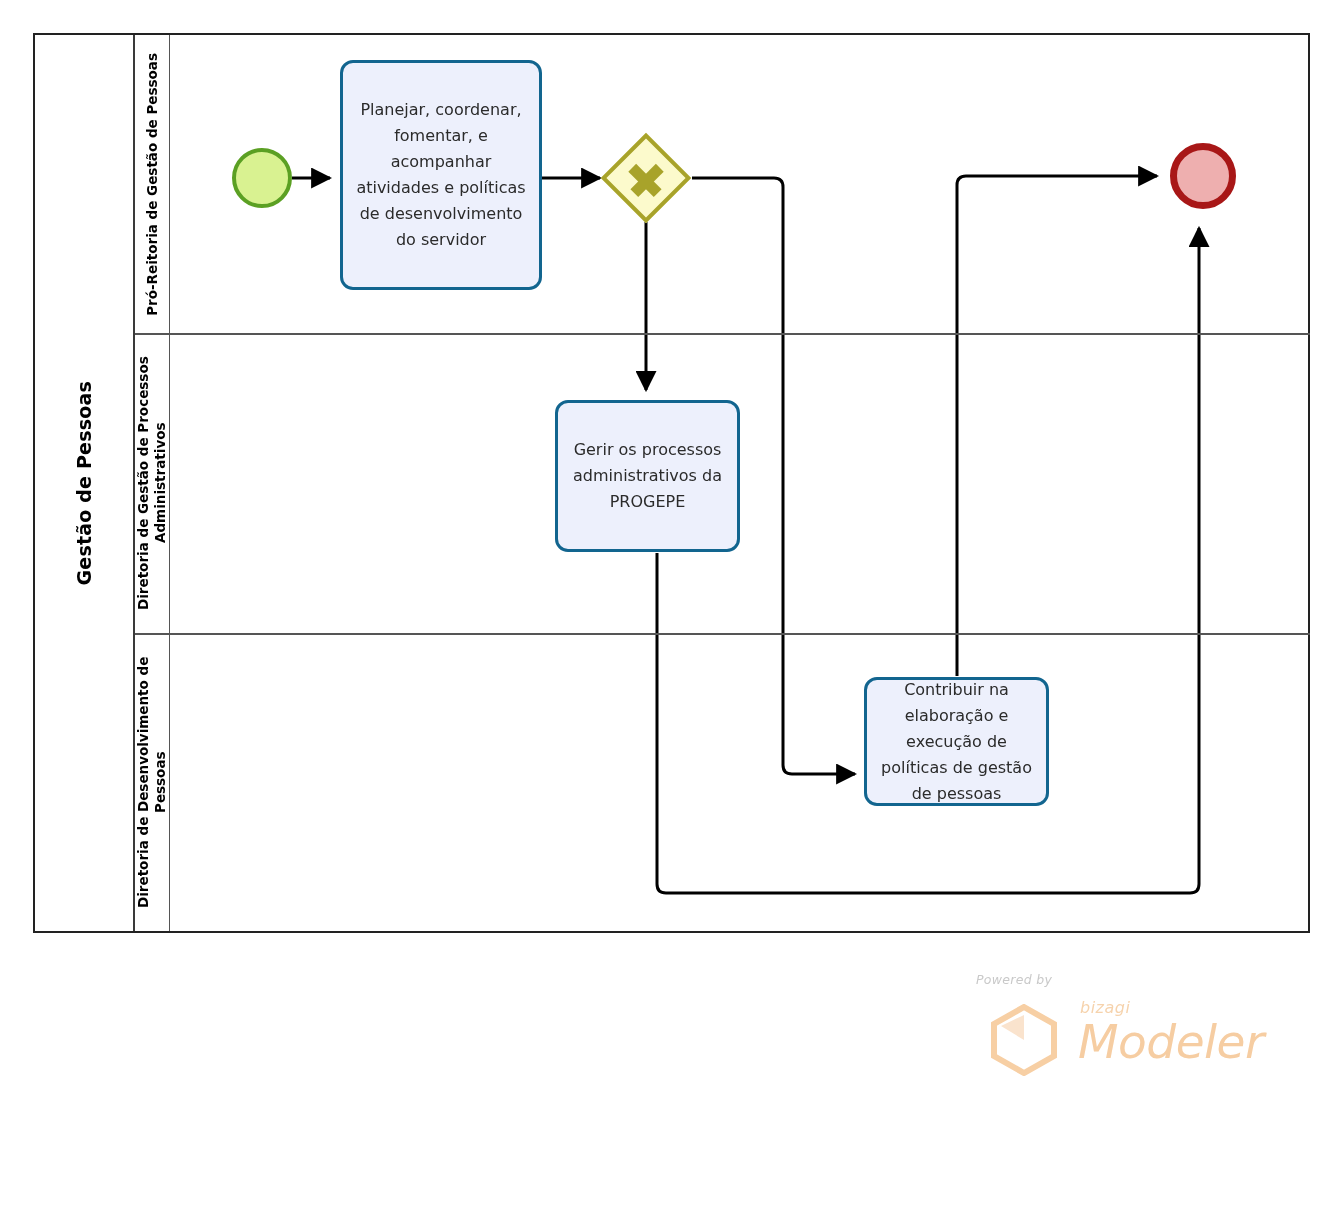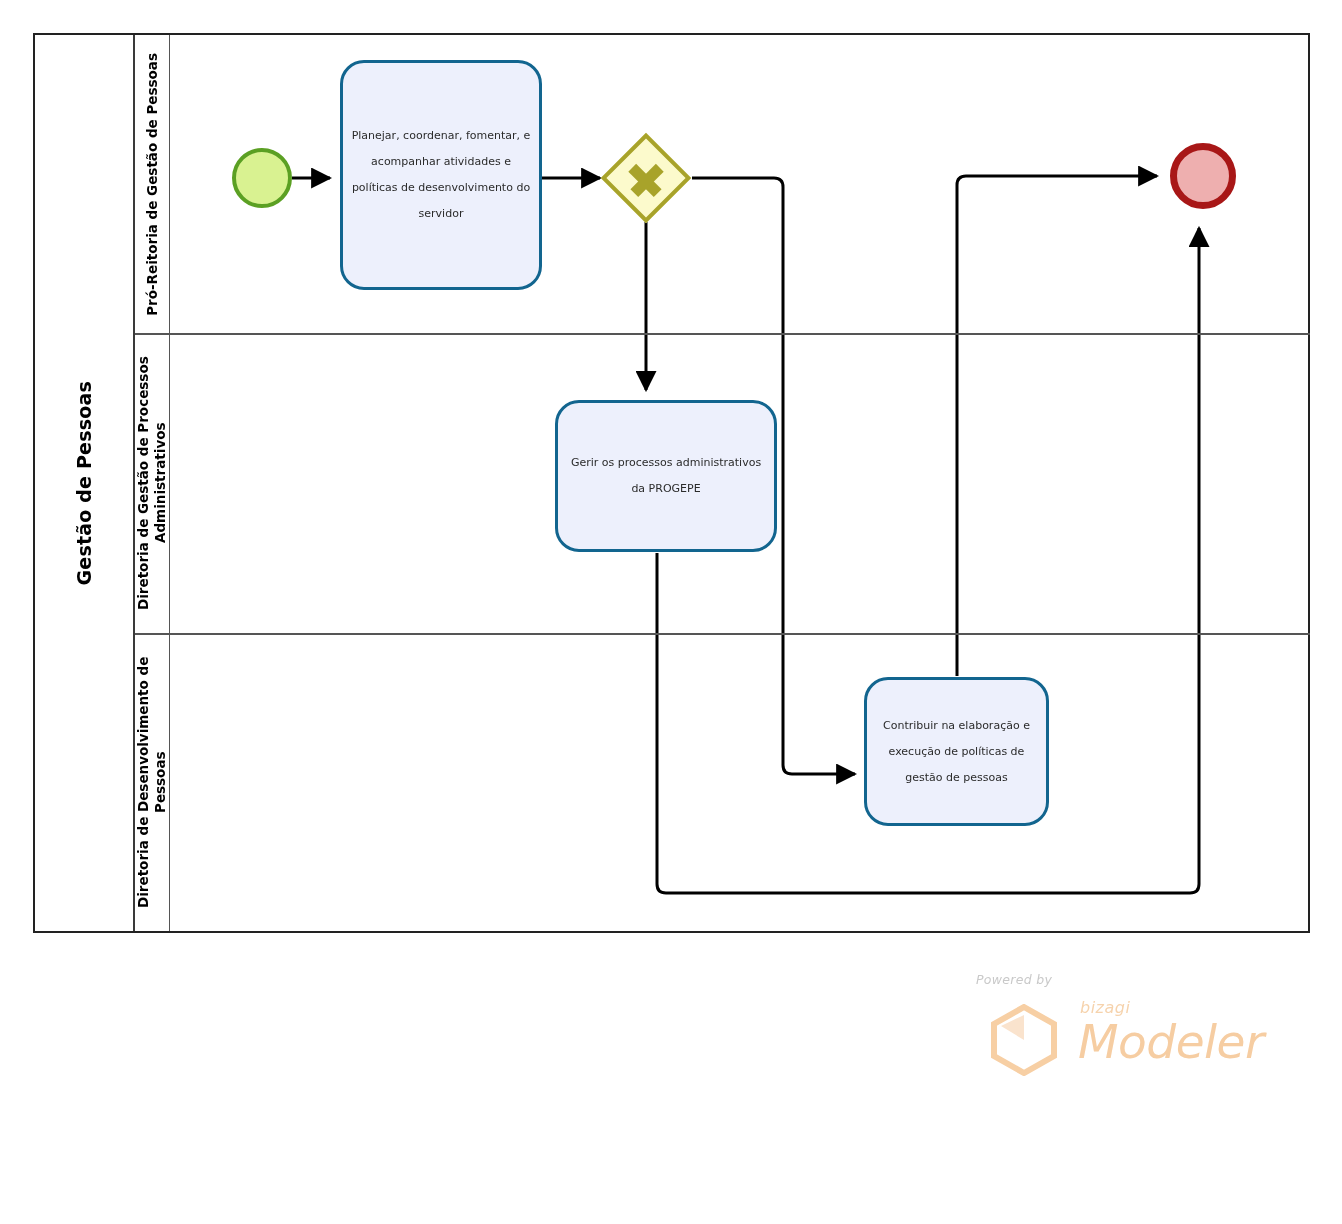--- a/index.html
+++ b/index.html
@@ -81,27 +81,27 @@
     position: absolute;
     left: 100px;
     width: 1175px;
     height: 0;
     border-top: 2px solid #555555;
   }
   .task {
     position: absolute;
     background: #edf0fc;
     border: 3px solid #12658f;
-    border-radius: 24px;
+    border-radius: 13px;
     box-sizing: border-box;
     display: flex;
     align-items: center;
     justify-content: center;
     text-align: center;
-    font-size: 11px;
+    font-size: 16px;
     line-height: 26px;
     color: #2b2b2b;
     padding: 4px 6px;
   }
   .event {
     position: absolute;
     border-radius: 50%;
     box-sizing: border-box;
   }
   .start-event {
@@ -216,25 +216,25 @@
 
 <div class="task" style="left:340px; top:60px; width:202px; height:230px;">
   <span>Planejar, coordenar, fomentar, e acompanhar atividades e políticas de desenvolvimento do servidor</span>
 </div>
 
 <div class="gateway" style="left:614px; top:146px; width:64px; height:64px;">
   <div class="gateway-plus-h" style="left:11px; top:25px; width:36px; height:11px;"></div>
   <div class="gateway-plus-v" style="left:25px; top:11px; width:11px; height:36px;"></div>
 </div>
 
-<div class="task" style="left:555px; top:400px; width:222px; height:152px;">
+<div class="task" style="left:555px; top:400px; width:185px; height:152px;">
   <span>Gerir os processos administrativos da PROGEPE</span>
 </div>
 
-<div class="task" style="left:864px; top:677px; width:185px; height:149px;">
+<div class="task" style="left:864px; top:677px; width:185px; height:129px;">
   <span>Contribuir na elaboração e execução de políticas de gestão de pessoas</span>
 </div>
 
 <div class="event end-event" style="left:1170px; top:143px; width:66px; height:66px;"></div>
 
 <div class="watermark">
   <div class="wm-powered">Powered by</div>
   <svg class="wm-hex" width="76" height="72" viewBox="0 0 76 72">
     <path d="M 36 3 L 66 20 L 66 52 L 36 69 L 6 52 L 6 20 Z" fill="none" stroke="#f7cfa4" stroke-width="6"></path>
     <path d="M 13 22 L 36 36 L 36 11 Z" fill="#fae3cd"></path>

